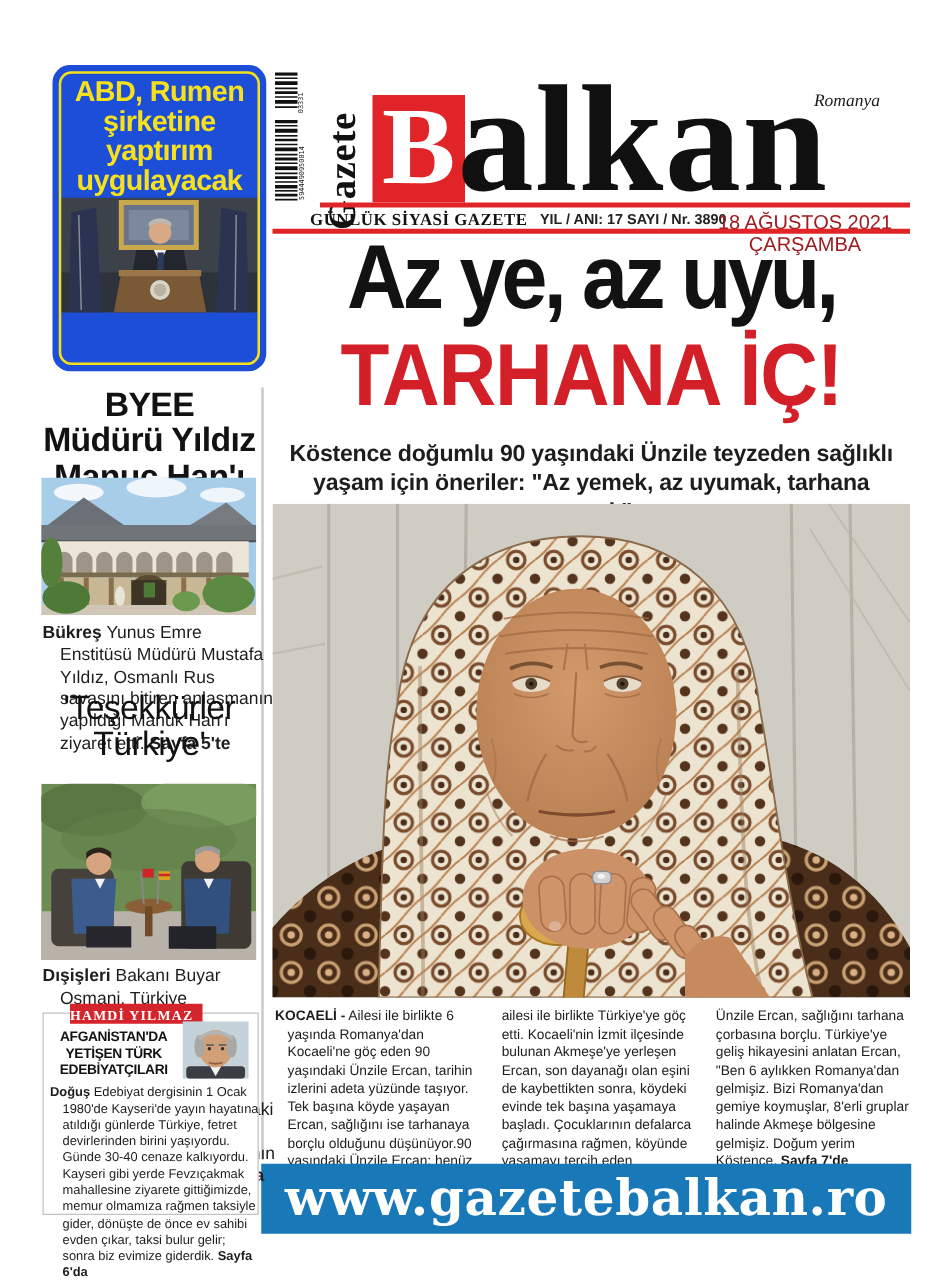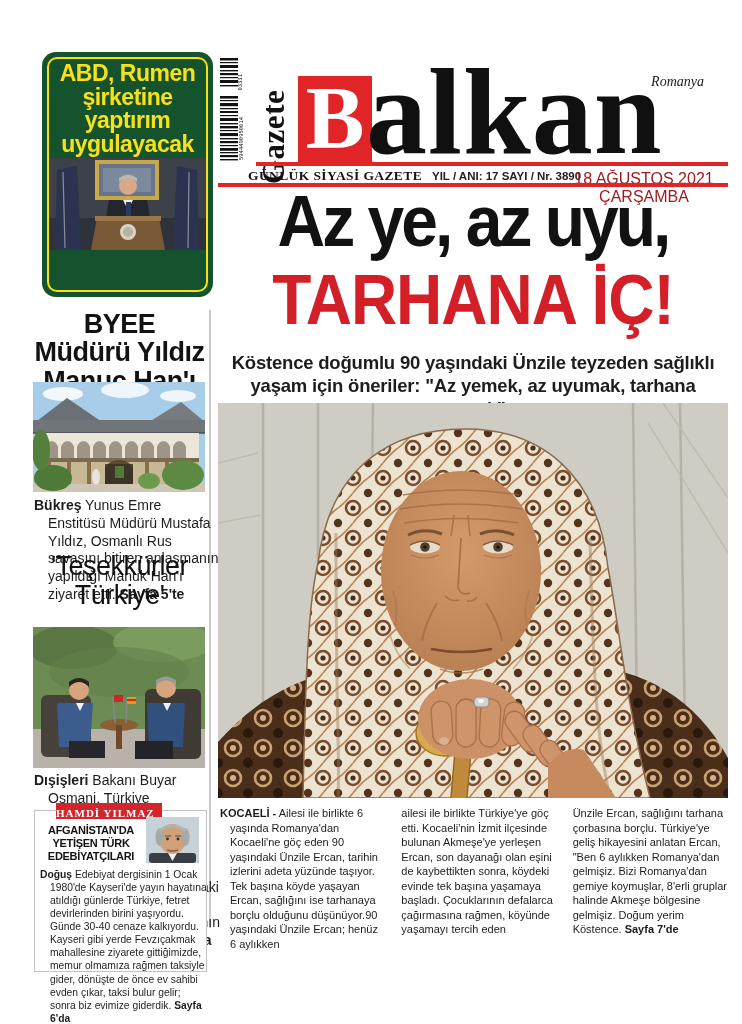--- a/index.html
+++ b/index.html
@@ -3,21 +3,21 @@
 <meta charset="utf-8">
 <style>
   html,body{margin:0;padding:0;background:#ffffff;}
   .page{position:relative;width:742px;height:1024px;background:#ffffff;overflow:hidden;
         font-family:"Liberation Sans",sans-serif;color:#111;}
   .abs{position:absolute;}
   .serif{font-family:"Liberation Serif",serif;}
   .hang{padding-left:10px;text-indent:-10px;}
 
   
-  .abd-box{left:42px;top:52px;width:171px;height:245px;background:#14532d;border-radius:14px;}
+  .abd-box{left:42px;top:52px;width:171px;height:245px;background:#1d4ed8;border-radius:14px;}
   .abd-inner-border{position:absolute;left:5px;top:5px;right:5px;bottom:5px;
       border:2px solid #f5e019;border-radius:10px;pointer-events:none;z-index:3;}
   .abd-title{position:absolute;left:6px;right:6px;top:10px;color:#f7e11c;font-weight:bold;
       font-size:23px;line-height:1.03;text-align:center;letter-spacing:-0.5px;z-index:2;}
   .abd-photo{position:absolute;left:7px;right:7px;top:106px;height:92px;z-index:1;}
   .abd-caption{position:absolute;left:11px;right:9px;bottom:9px;color:#f2f2f2;font-size:8.5px;
       line-height:1.28;z-index:2;}
 
   
   .barcode{left:218px;top:56px;width:28px;height:108px;}
@@ -255,20 +255,23 @@
       <b>KOCAELİ -</b><span> Ailesi ile birlikte 6 yaşında Romanya'dan Kocaeli'ne göç eden 90 yaşındaki Ünzile Ercan, tarihin izlerini adeta yüzünde taşıyor.  Tek başına köyde yaşayan Ercan, sağlığını ise tarhanaya borçlu olduğunu düşünüyor.90 yaşındaki Ünzile Ercan; henüz 6 aylıkken</span>
     </div>
     <div class="story-col">
       <span>ailesi ile birlikte Türkiye'ye göç etti. Kocaeli'nin İzmit ilçesinde bulunan Akmeşe'ye yerleşen Ercan, son dayanağı olan eşini de kaybettikten sonra, köydeki evinde tek başına yaşamaya başladı.  Çocuklarının defalarca çağırmasına rağmen, köyünde yaşamayı tercih eden</span>
     </div>
     <div class="story-col">
       <span>Ünzile Ercan, sağlığını tarhana çorbasına borçlu. Türkiye'ye geliş hikayesini anlatan Ercan, "Ben 6 aylıkken Romanya'dan gelmişiz. Bizi Romanya'dan gemiye koymuşlar, 8'erli gruplar halinde Akmeşe bölgesine gelmişiz. Doğum yerim Köstence.  </span><b>Sayfa 7'de</b>
     </div>
   </div>
 
+  <div class="abs blue-banner">
+    <span>www.gazetebalkan.ro</span>
+  </div>
 
   <div class="abs divider"></div>
 
   <div class="abs byee-headline">BYEE Müdürü Yıldız Manuc Han'ı ziyaret etti</div>
   <svg class="abs manuc-photo" viewBox="0 0 172 110" preserveAspectRatio="none">
     <rect width="172" height="110" fill="#a8cde9"></rect>
     <ellipse cx="30" cy="12" rx="20" ry="7" fill="#ffffff" opacity="0.85"></ellipse>
     <ellipse cx="92" cy="8" rx="24" ry="8" fill="#ffffff" opacity="0.8"></ellipse>
     <ellipse cx="145" cy="14" rx="18" ry="6" fill="#ffffff" opacity="0.8"></ellipse>
     <polygon points="0,42 34,16 72,42" fill="#6b7076"></polygon>

